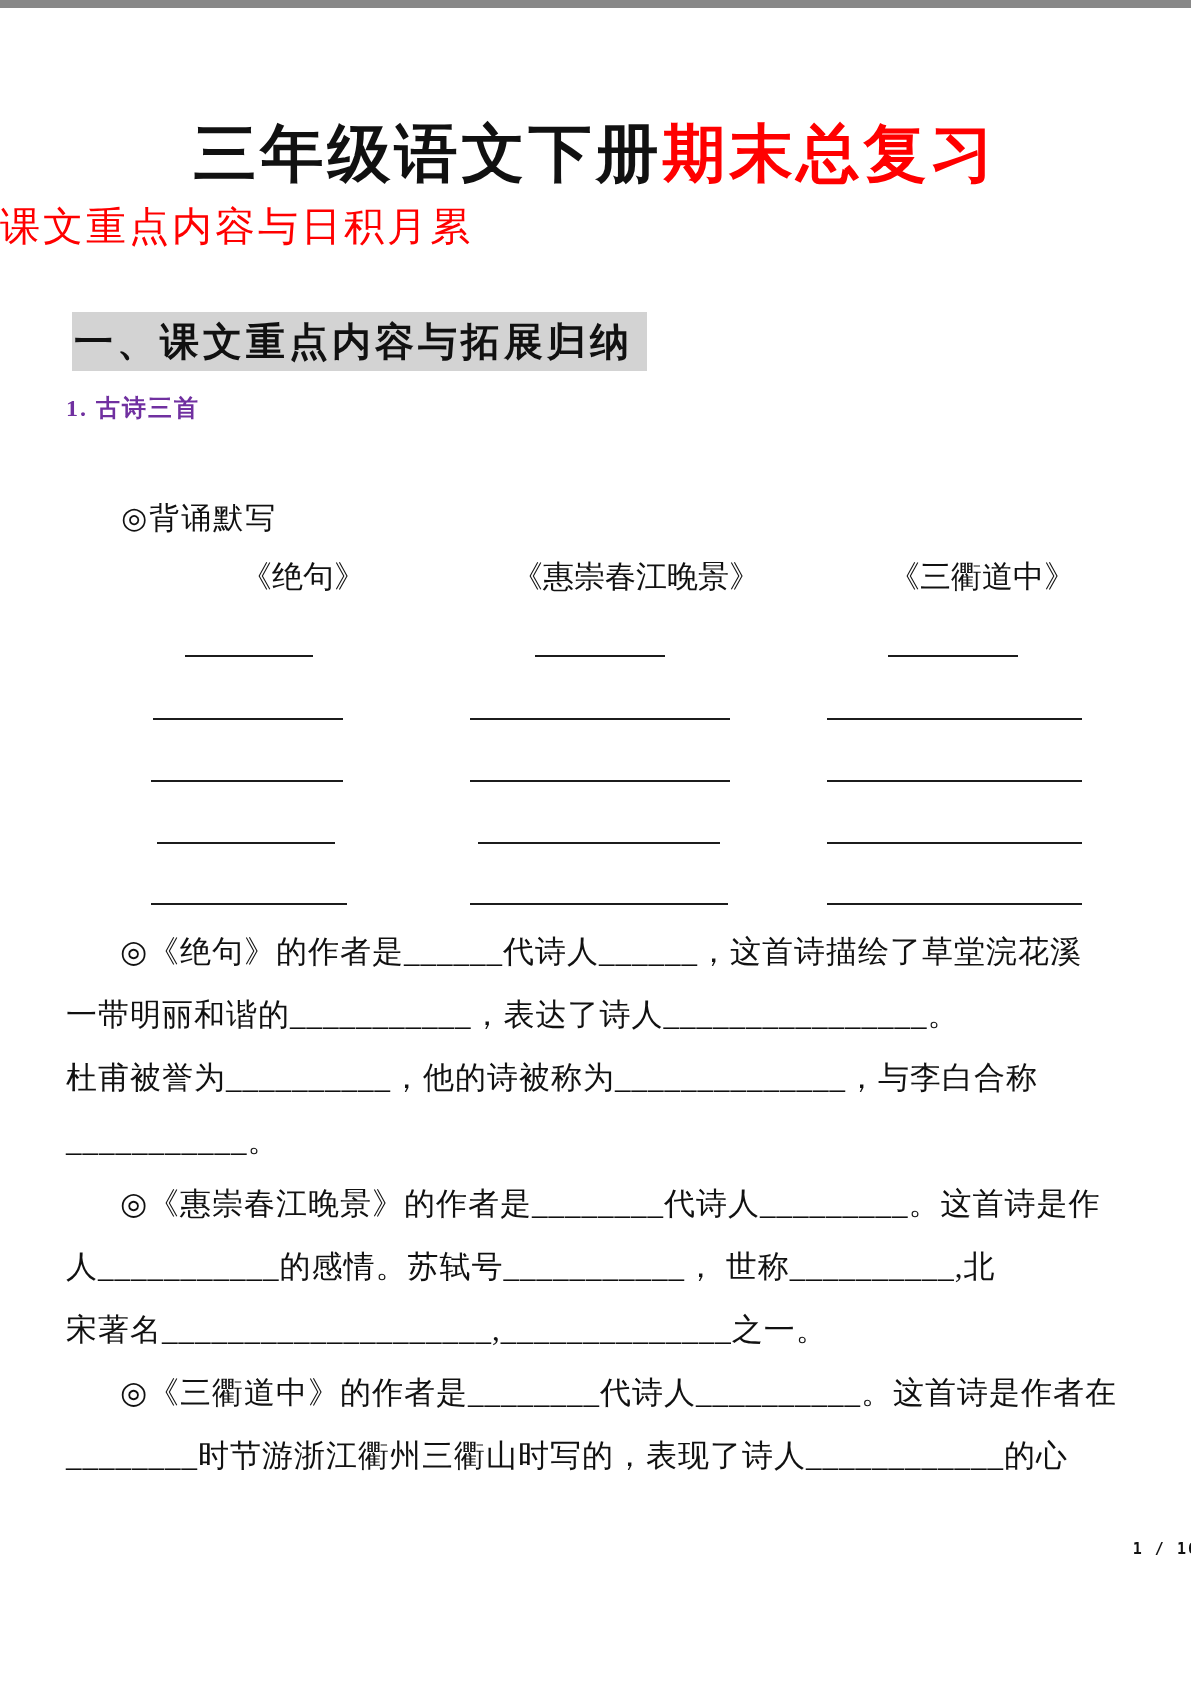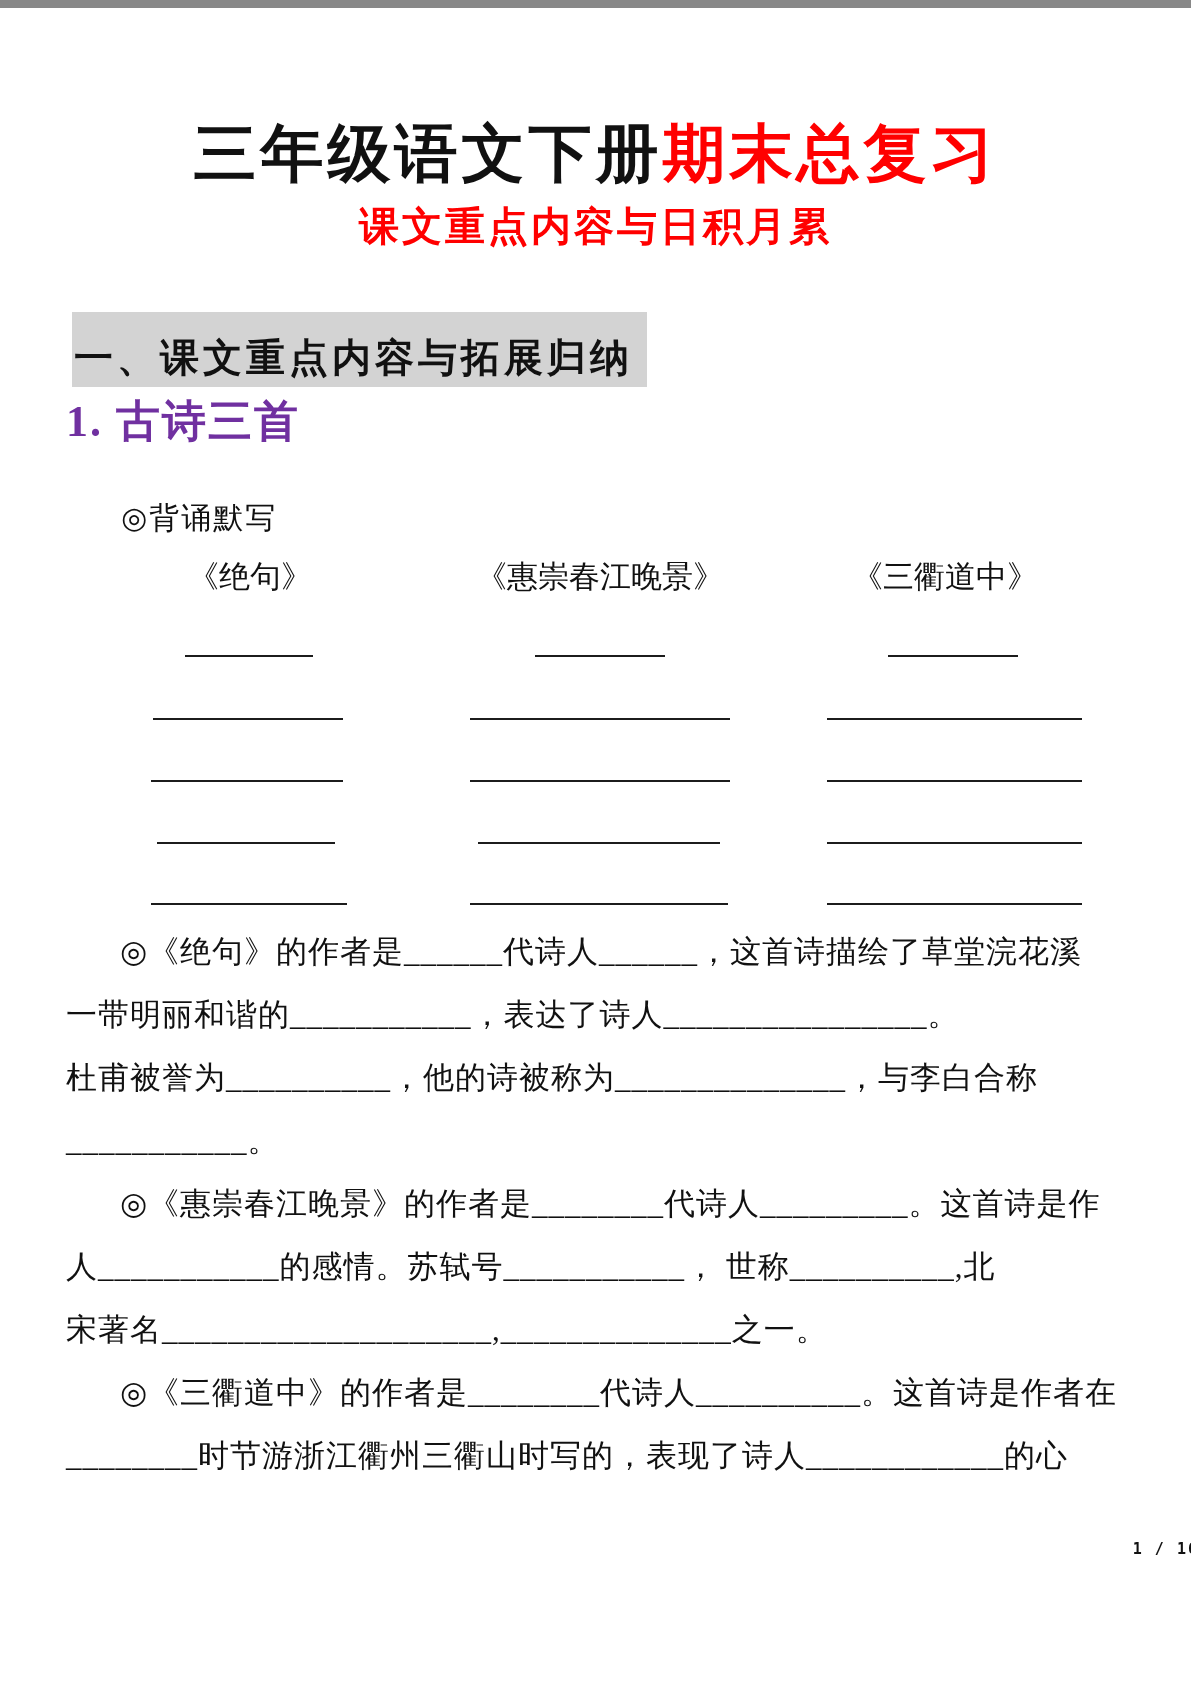--- a/index.html
+++ b/index.html
@@ -16,48 +16,47 @@
   .doc-title{
     position:absolute;top:100px;left:0;width:100%;
     text-align:center;
     font-size:63px;font-weight:bold;
     letter-spacing:4px;line-height:92px;
     white-space:nowrap;
   }
   .doc-title .red{color:#FF0000;}
   .doc-subtitle{
     position:absolute;top:192px;left:0;width:100%;
-    text-align:center;
-    font-size:40px;font-weight:bold;
+    font-size:40px;font-weight:normal;
     letter-spacing:3px;line-height:54px;
     color:#FF0000;white-space:nowrap;
   }
   .section-heading{
     position:absolute;top:304px;left:72px;
     background:#D3D3D3;
     font-size:39px;font-weight:bold;
     line-height:59px;height:59px;
-    padding:16px 14px 0 2px;
+    padding:0 14px 0 2px;
     letter-spacing:4px;white-space:nowrap;
   }
   .lesson-heading{
     position:absolute;top:384px;left:66px;
     color:#7030A0;
-    font-size:44px;font-weight:bold;
+    font-size:24px;font-weight:bold;
     letter-spacing:2px;white-space:nowrap;
   }
   .recite-label{
     position:absolute;top:490px;left:121px;
     font-size:30px;letter-spacing:2px;white-space:nowrap;
   }
   
   .poem-title{
     position:absolute;top:548px;height:42px;
     font-size:31px;line-height:42px;
-    text-align:center;white-space:nowrap;
+    text-align:right;white-space:nowrap;
   }
   .pt1{left:135px;width:230px;}
   .pt2{left:440px;width:320px;}
   .pt3{left:815px;width:260px;}
   .blank-line{
     position:absolute;height:0;
     border-bottom:2px solid #1c1c1c;
   }
   
   .c1s {left:185px;width:128px;top:647px;}

